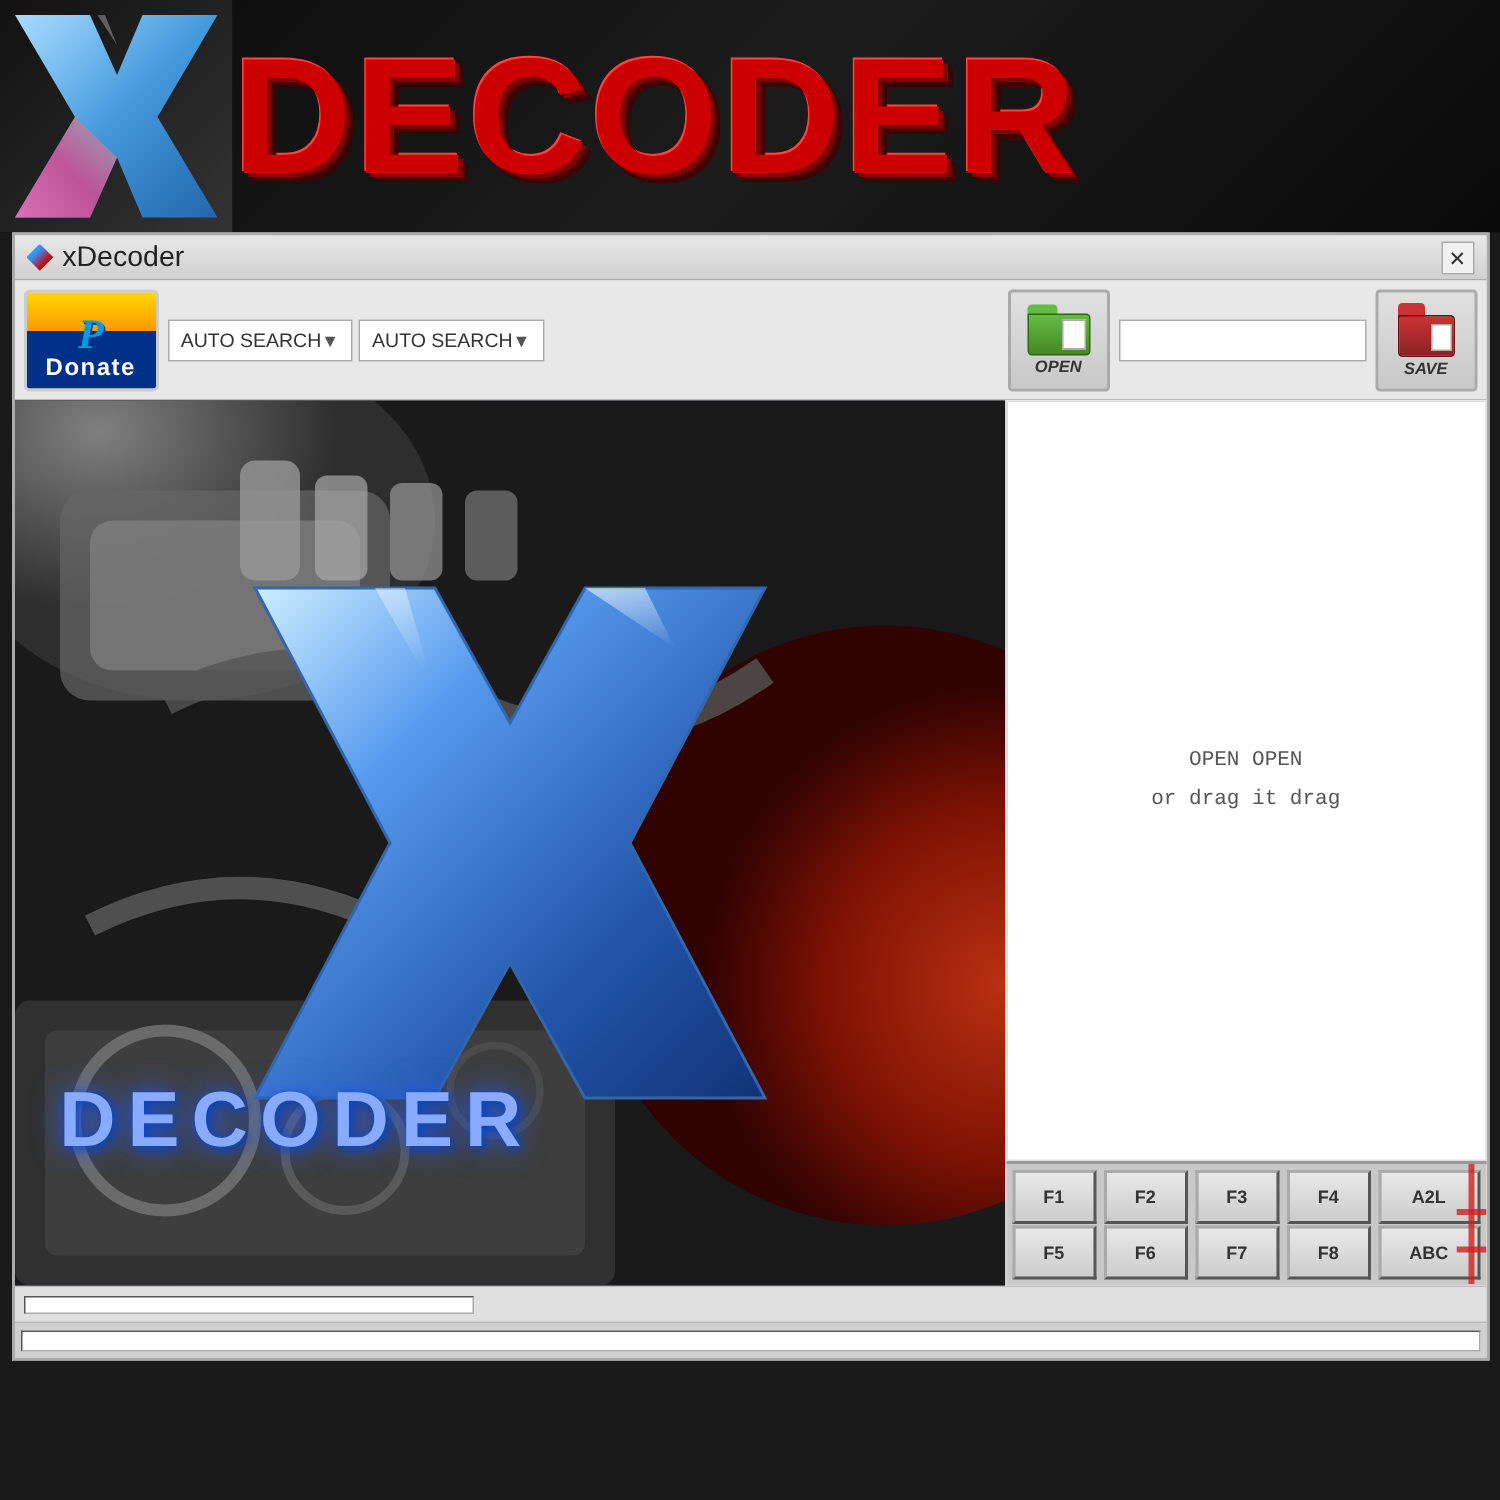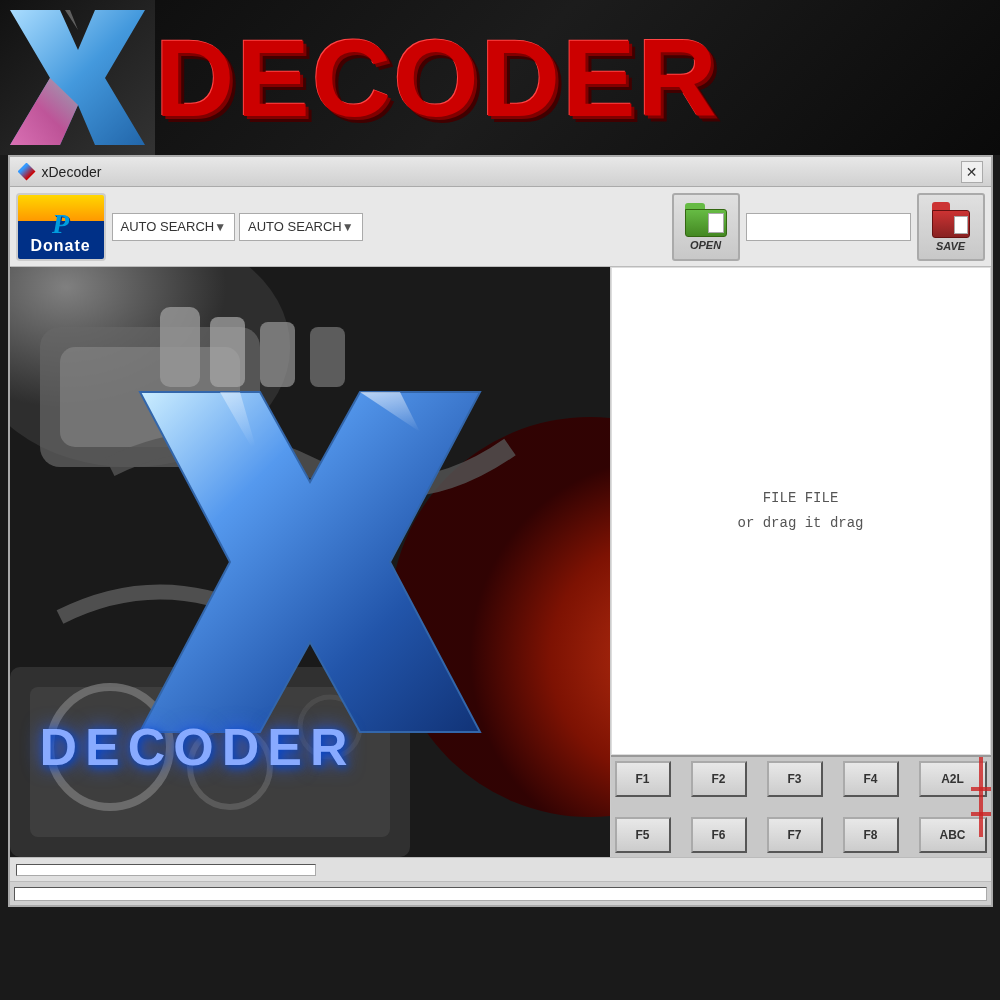--- a/index.html
+++ b/index.html
@@ -67,21 +67,21 @@
       border-bottom: 1px solid #aaa;
     }
     .title-bar-icon {
       width: 18px;
       height: 18px;
       margin-right: 6px;
       background: linear-gradient(135deg, #3399ff 30%, #cc0000 70%);
       clip-path: polygon(50% 0%, 100% 50%, 50% 100%, 0% 50%);
     }
     .title-bar-text {
-      font-size: 14px;
+      font-size: 19px;
       color: #222;
     }
     .title-bar-close {
       margin-left: auto;
       width: 22px;
       height: 22px;
       background: #f0f0f0;
       border: 1px solid #aaa;
       display: flex;
       align-items: center;
@@ -546,34 +546,34 @@
         </svg>
       </div>
 
       <div class="splash-decoder-text">DECODER</div>
     </div>
 
     <div id="right-panel">
 
       <div id="drop-zone">
         <div class="drop-zone-text">
-          <span>FILE FILE</span><br>
+          <span>OPEN OPEN</span><br>
           <span>or drag it drag</span>
         </div>
       </div>
 
       <div style="background:#c8c8c8; border-top:2px solid #999; padding:4px; position:relative;">
 
         <svg style="position:absolute;top:0;right:0;width:20px;height:80px;" viewBox="0 0 20 80">
           <rect x="8" y="0" width="4" height="80" fill="#cc2222" opacity="0.8"></rect>
           <rect x="0" y="30" width="20" height="4" fill="#cc2222" opacity="0.8"></rect>
           <rect x="0" y="55" width="20" height="4" fill="#cc2222" opacity="0.8"></rect>
         </svg>
 
-        <div style="display:grid; grid-template-columns: repeat(5, 1fr); gap:20px;">
+        <div style="display:grid; grid-template-columns: repeat(5, 1fr); gap:1px;">
 
           <div class="fn-btn">F1</div>
           <div class="fn-btn">F2</div>
           <div class="fn-btn">F3</div>
           <div class="fn-btn">F4</div>
           <div class="fn-btn fn-btn-wide">A2L</div>
 
           <div class="fn-btn">F5</div>
           <div class="fn-btn">F6</div>
           <div class="fn-btn">F7</div>

